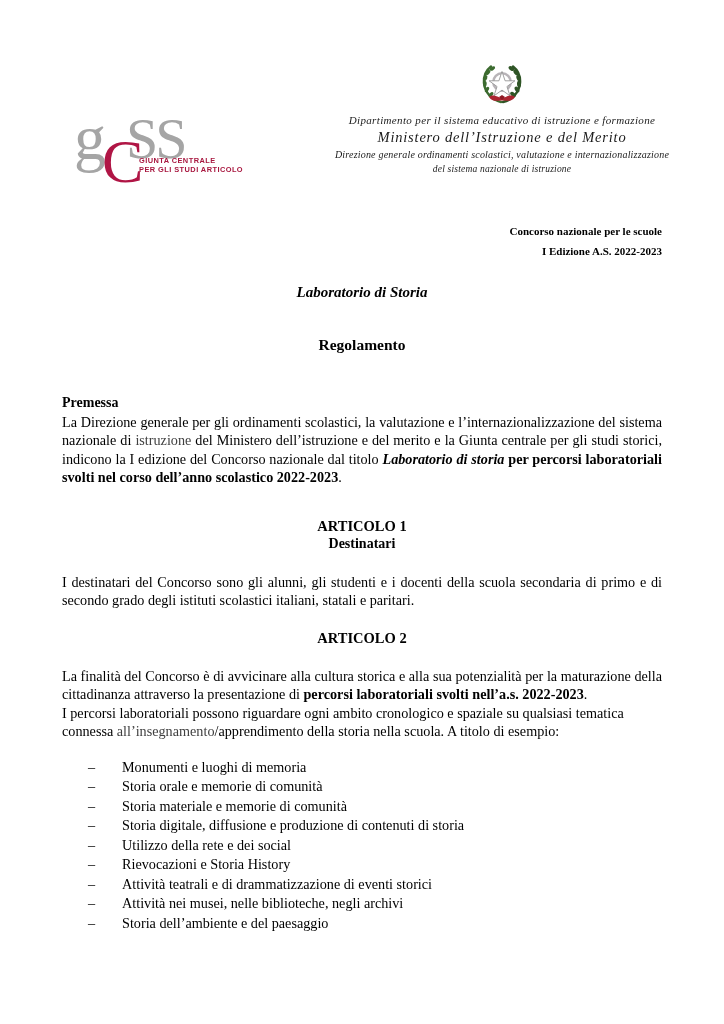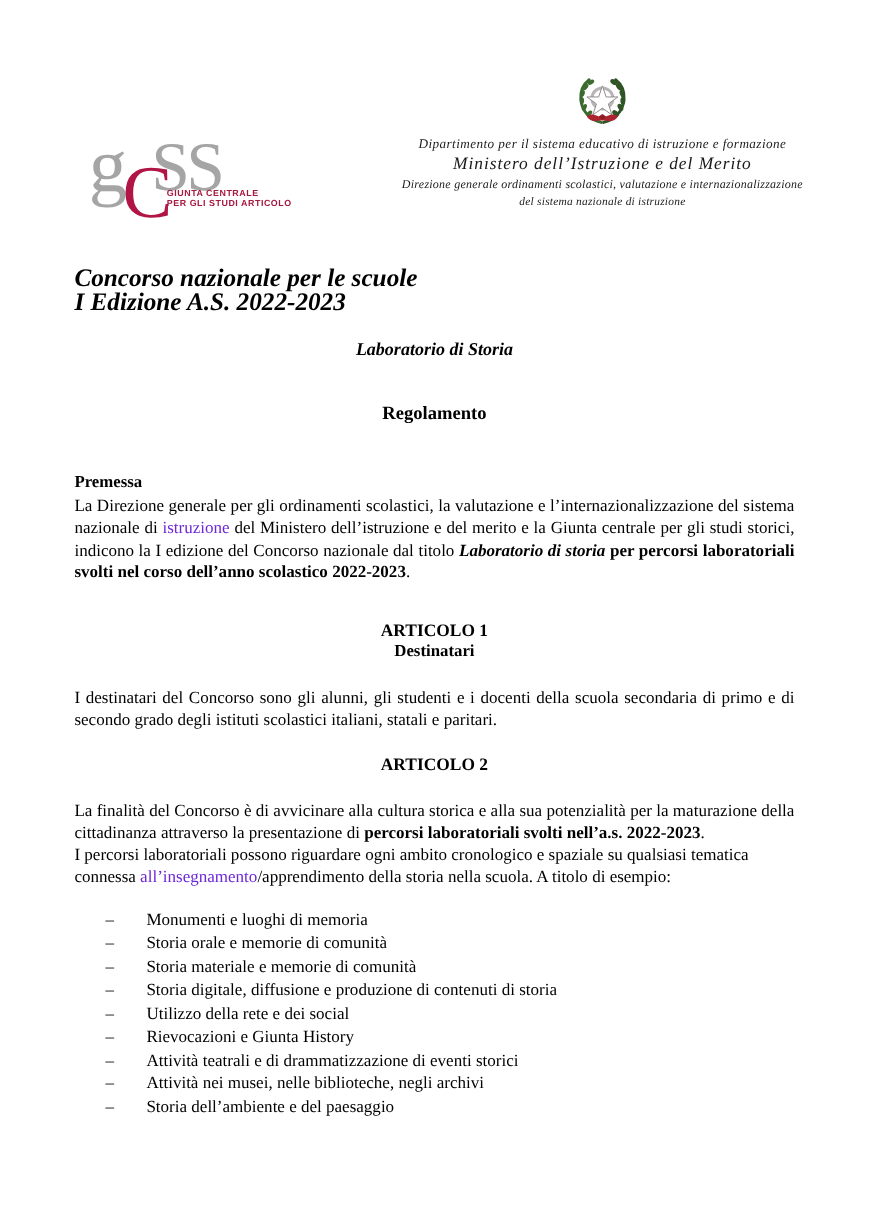--- a/index.html
+++ b/index.html
@@ -128,25 +128,24 @@
     position: absolute;
     left: 62px;
     top: 222px;
     width: 600px;
   }
 
   .title-block {
     text-align: center;
   }
   .doc-title {
-    font-size: 21px;
+    font-size: 11px;
     line-height: 19.5px;
     font-weight: bold;
-    text-align: left;
-    font-style: italic;
+    text-align: right;
   }
   .doc-subtitle {
     font-size: 15px;
     line-height: 19px;
     font-weight: bold;
     font-style: italic;
     text-align: center;
     margin-top: 22px;
   }
   .doc-type {
@@ -168,21 +167,21 @@
     font-size: 14.2px;
     line-height: 18.6px;
     text-align: justify;
     margin: 0;
   }
   p.body-text.nojust {
     text-align: left;
   }
 
   .faded {
-    color: #6d28d9;
+    color: #404040;
   }
   .bi {
     font-weight: bold;
     font-style: italic;
   }
   .b {
     font-weight: bold;
   }
 
   .article-head {
@@ -302,20 +301,20 @@
     <p class="body-text"><span>La finalità del Concorso è di avvicinare alla cultura storica e alla sua potenzialità per la maturazione della cittadinanza attraverso la presentazione di </span><span class="b">percorsi laboratoriali svolti nell’a.s. 2022-2023</span><span>.</span></p>
 
     <p class="body-text nojust"><span>I percorsi laboratoriali possono riguardare ogni ambito cronologico e spaziale su qualsiasi tematica connessa </span><span class="faded">all’insegnamento</span><span>/apprendimento della storia nella scuola. A titolo di esempio:</span></p>
 
     <ul class="dash-list">
       <li><span class="dash">–</span><span>Monumenti e luoghi di memoria</span></li>
       <li><span class="dash">–</span><span>Storia orale e memorie di comunità</span></li>
       <li><span class="dash">–</span><span>Storia materiale e memorie di comunità</span></li>
       <li><span class="dash">–</span><span>Storia digitale, diffusione e produzione di contenuti di storia</span></li>
       <li><span class="dash">–</span><span>Utilizzo della rete e dei social</span></li>
-      <li><span class="dash">–</span><span>Rievocazioni e Giunta History</span></li>
+      <li><span class="dash">–</span><span>Rievocazioni e Storia History</span></li>
       <li><span class="dash">–</span><span>Attività teatrali e di drammatizzazione di eventi storici</span></li>
       <li><span class="dash">–</span><span>Attività nei musei, nelle biblioteche, negli archivi</span></li>
       <li><span class="dash">–</span><span>Storia dell’ambiente e del paesaggio</span></li>
     </ul>
 
   </div>
 </div>
 
 </body></html>

